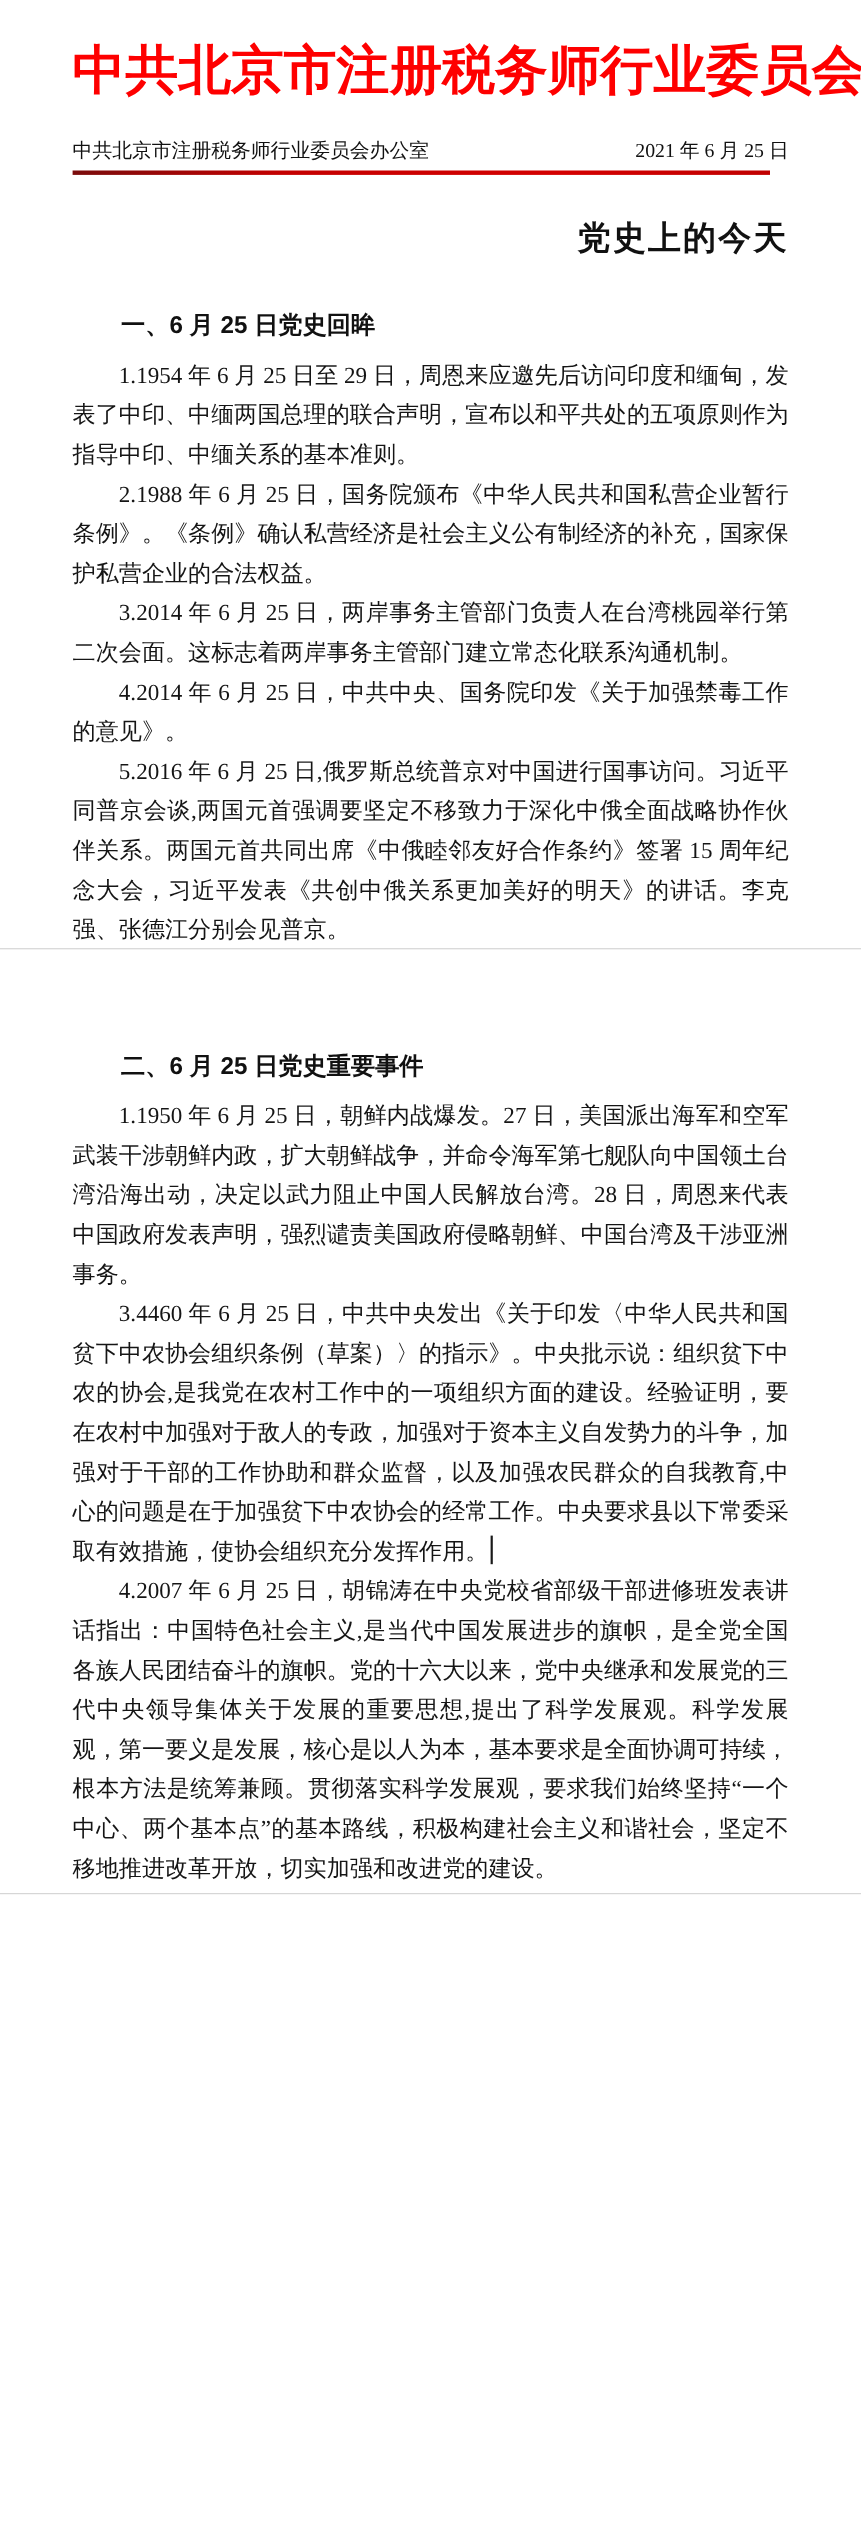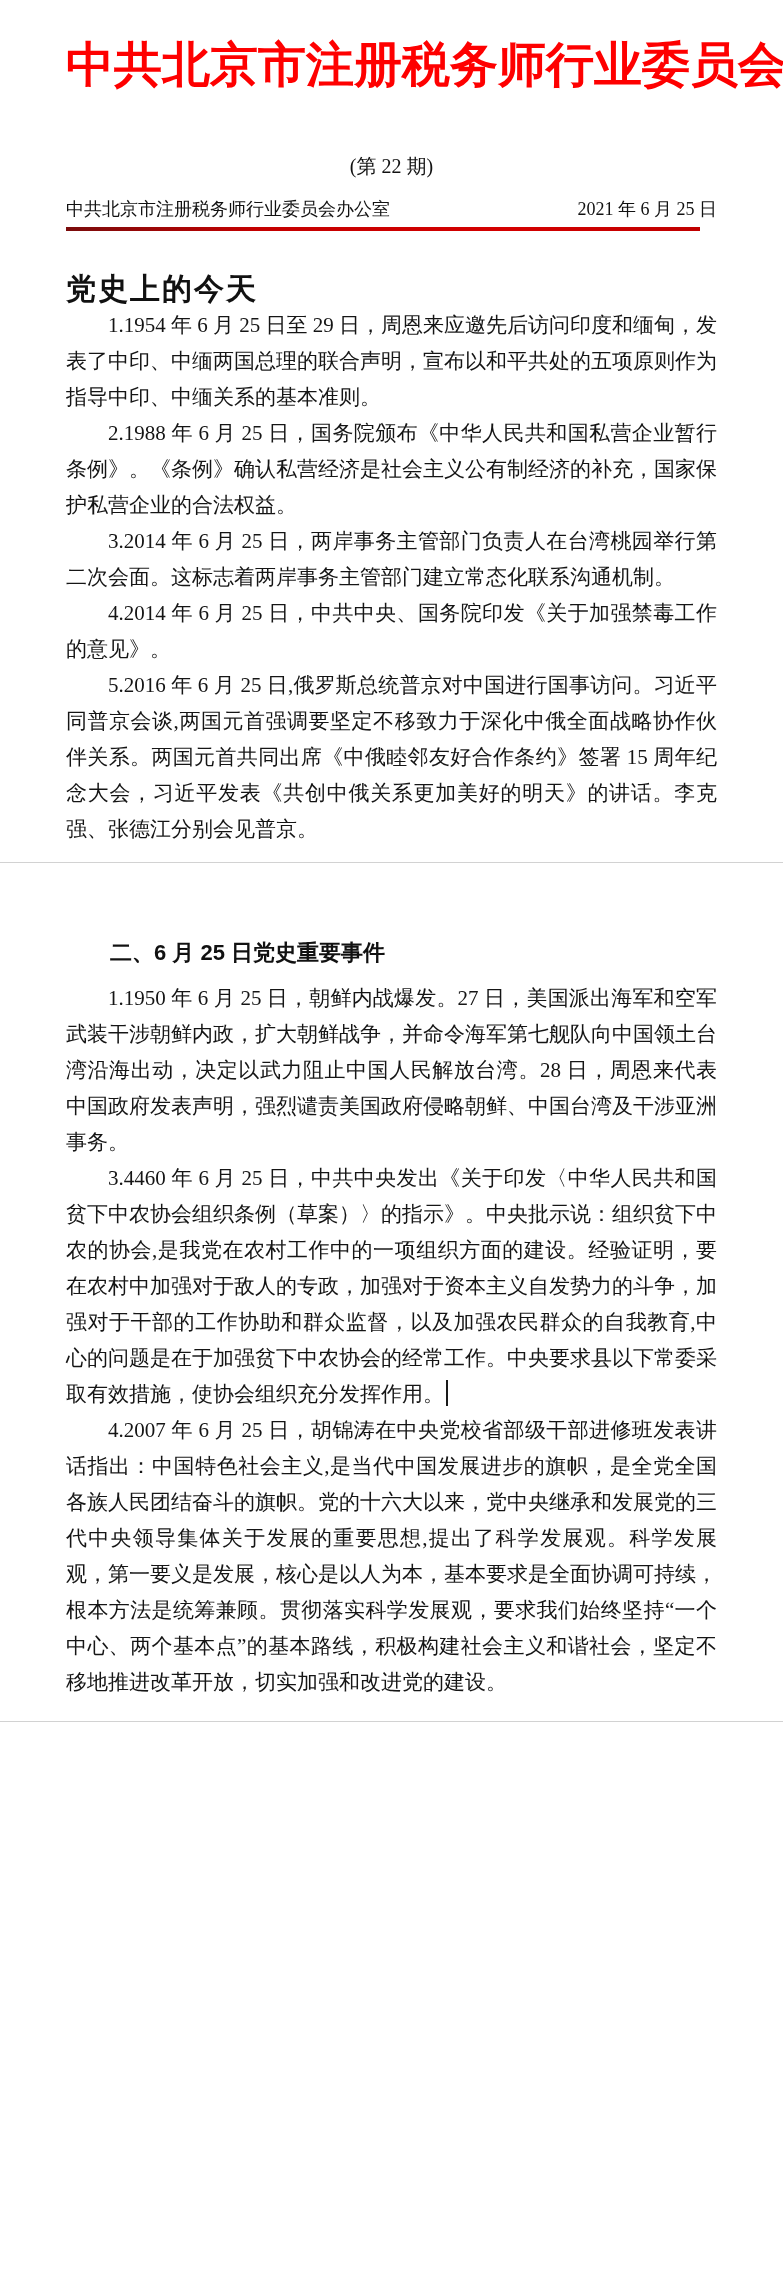--- a/index.html
+++ b/index.html
@@ -59,21 +59,21 @@
     width: 634px;
     background: linear-gradient(90deg, #7a0c0c 0%, #c40000 30%, #d40000 70%, #c00000 100%);
   }
 
   
   .article-title {
     margin: 40px 0 0 0;
     font-size: 30px;
     line-height: 36px;
     font-weight: bold;
-    text-align: left;
+    text-align: right;
     color: #111111;
     letter-spacing: 2px;
   }
   .section-heading {
     font-family: "Liberation Sans", "DejaVu Sans", sans-serif;
     font-size: 22px;
     line-height: 30px;
     font-weight: bold;
     color: #111111;
     margin: 0 0 12px 0;
@@ -111,31 +111,31 @@
   .pb-1 { top: 857px; }
   .pb-2 { top: 1716px; }
 </style>
 </head>
 <body>
 
 <div class="page">
 
   <header class="content">
     <h1 class="org-title">中共北京市注册税务师行业委员会</h1>
-    <div class="issue-number">(第 22 期)</div>
     <div class="info-row">
       <span>中共北京市注册税务师行业委员会办公室</span>
       <span>2021 年 6 月 25 日</span>
     </div>
     <div class="red-rule"></div>
   </header>
 
   <main class="content body-text">
     <h3 class="article-title">党史上的今天</h3>
 
+    <h4 class="section-heading s1-heading">一、6 月 25 日党史回眸</h4>
     <p>1.1954 年 6 月 25 日至 29 日，周恩来应邀先后访问印度和缅甸，发表了中印、中缅两国总理的联合声明，宣布以和平共处的五项原则作为指导中印、中缅关系的基本准则。</p>
     <p>2.1988 年 6 月 25 日，国务院颁布《中华人民共和国私营企业暂行条例》。《条例》确认私营经济是社会主义公有制经济的补充，国家保护私营企业的合法权益。</p>
     <p>3.2014 年 6 月 25 日，两岸事务主管部门负责人在台湾桃园举行第二次会面。这标志着两岸事务主管部门建立常态化联系沟通机制。</p>
     <p>4.2014 年 6 月 25 日，中共中央、国务院印发《关于加强禁毒工作的意见》。</p>
     <p>5.2016 年 6 月 25 日,俄罗斯总统普京对中国进行国事访问。习近平同普京会谈,两国元首强调要坚定不移致力于深化中俄全面战略协作伙伴关系。两国元首共同出席《中俄睦邻友好合作条约》签署 15 周年纪念大会，习近平发表《共创中俄关系更加美好的明天》的讲话。李克强、张德江分别会见普京。</p>
 
     <h4 class="section-heading s2-heading">二、6 月 25 日党史重要事件</h4>
     <p>1.1950 年 6 月 25 日，朝鲜内战爆发。27 日，美国派出海军和空军武装干涉朝鲜内政，扩大朝鲜战争，并命令海军第七舰队向中国领土台湾沿海出动，决定以武力阻止中国人民解放台湾。28 日，周恩来代表中国政府发表声明，强烈谴责美国政府侵略朝鲜、中国台湾及干涉亚洲事务。</p>
     <p>
       <span>3.4460 年 6 月 25 日，中共中央发出《关于印发〈中华人民共和国贫下中农协会组织条例（草案）〉的指示》。中央批示说：组织贫下中农的协会,是我党在农村工作中的一项组织方面的建设。经验证明，要在农村中加强对于敌人的专政，加强对于资本主义自发势力的斗争，加强对于干部的工作协助和群众监督，以及加强农民群众的自我教育,中心的问题是在于加强贫下中农协会的经常工作。中央要求县以下常委采取有效措施，使协会组织充分发挥作用。</span><span class="caret"></span>

